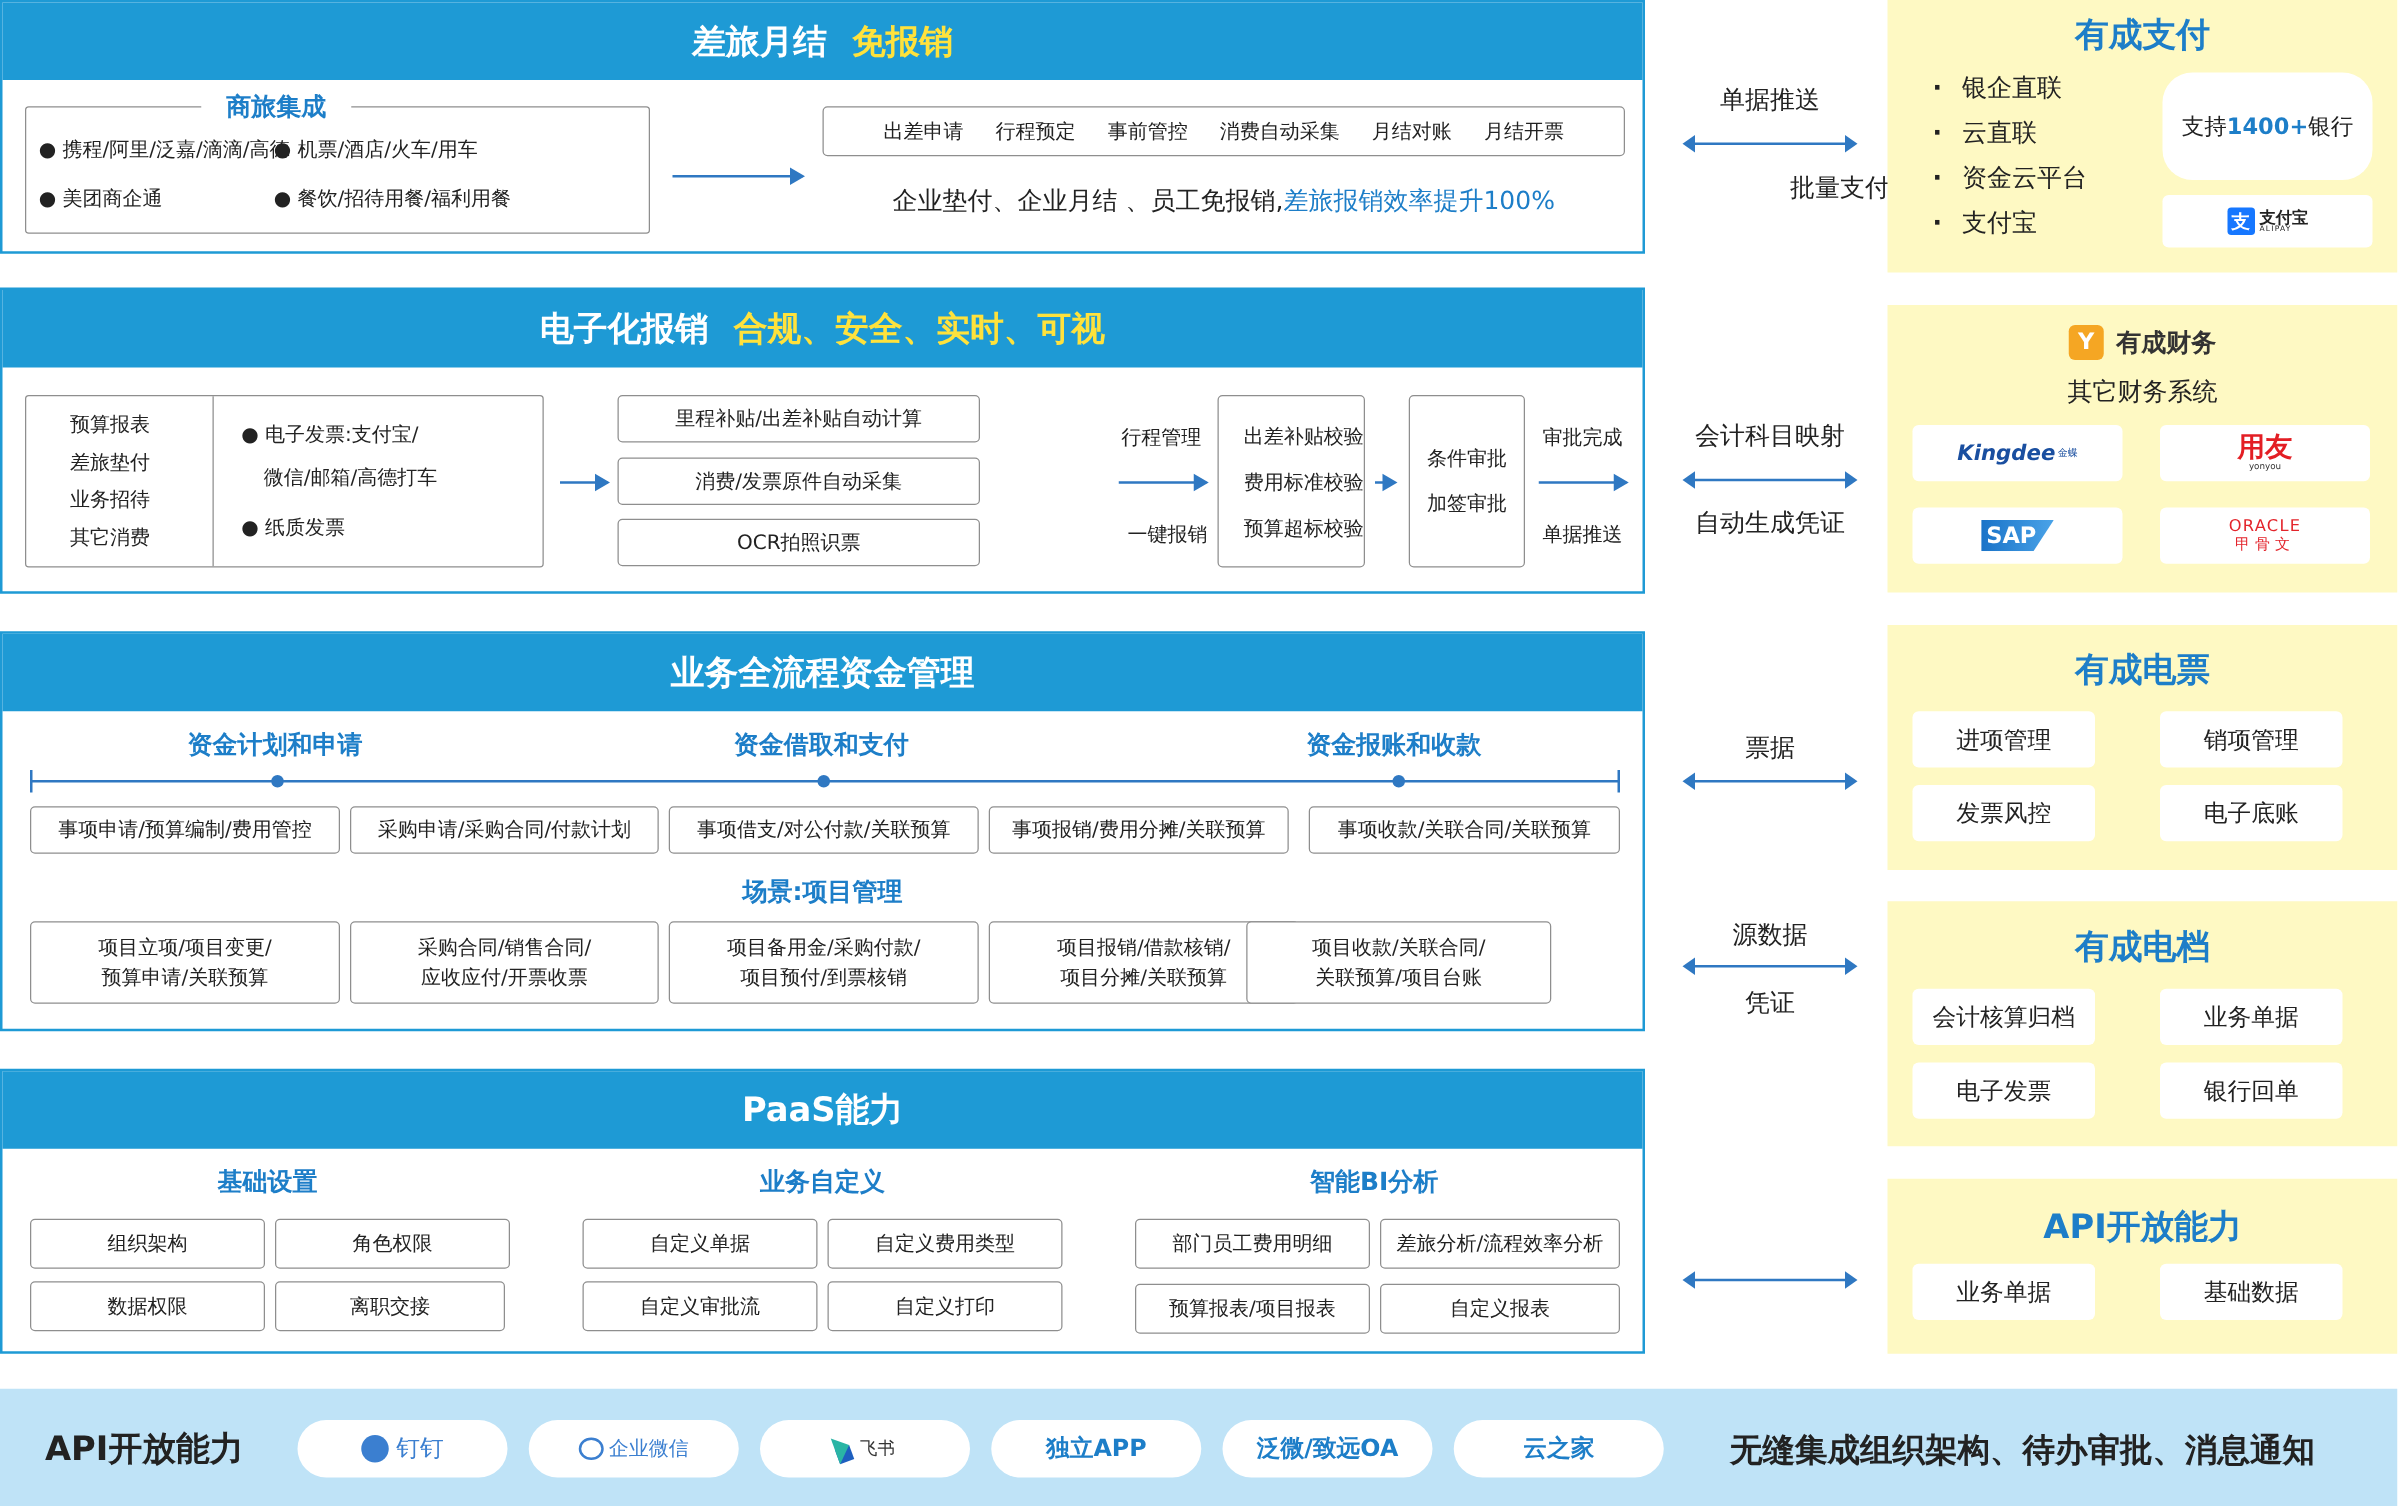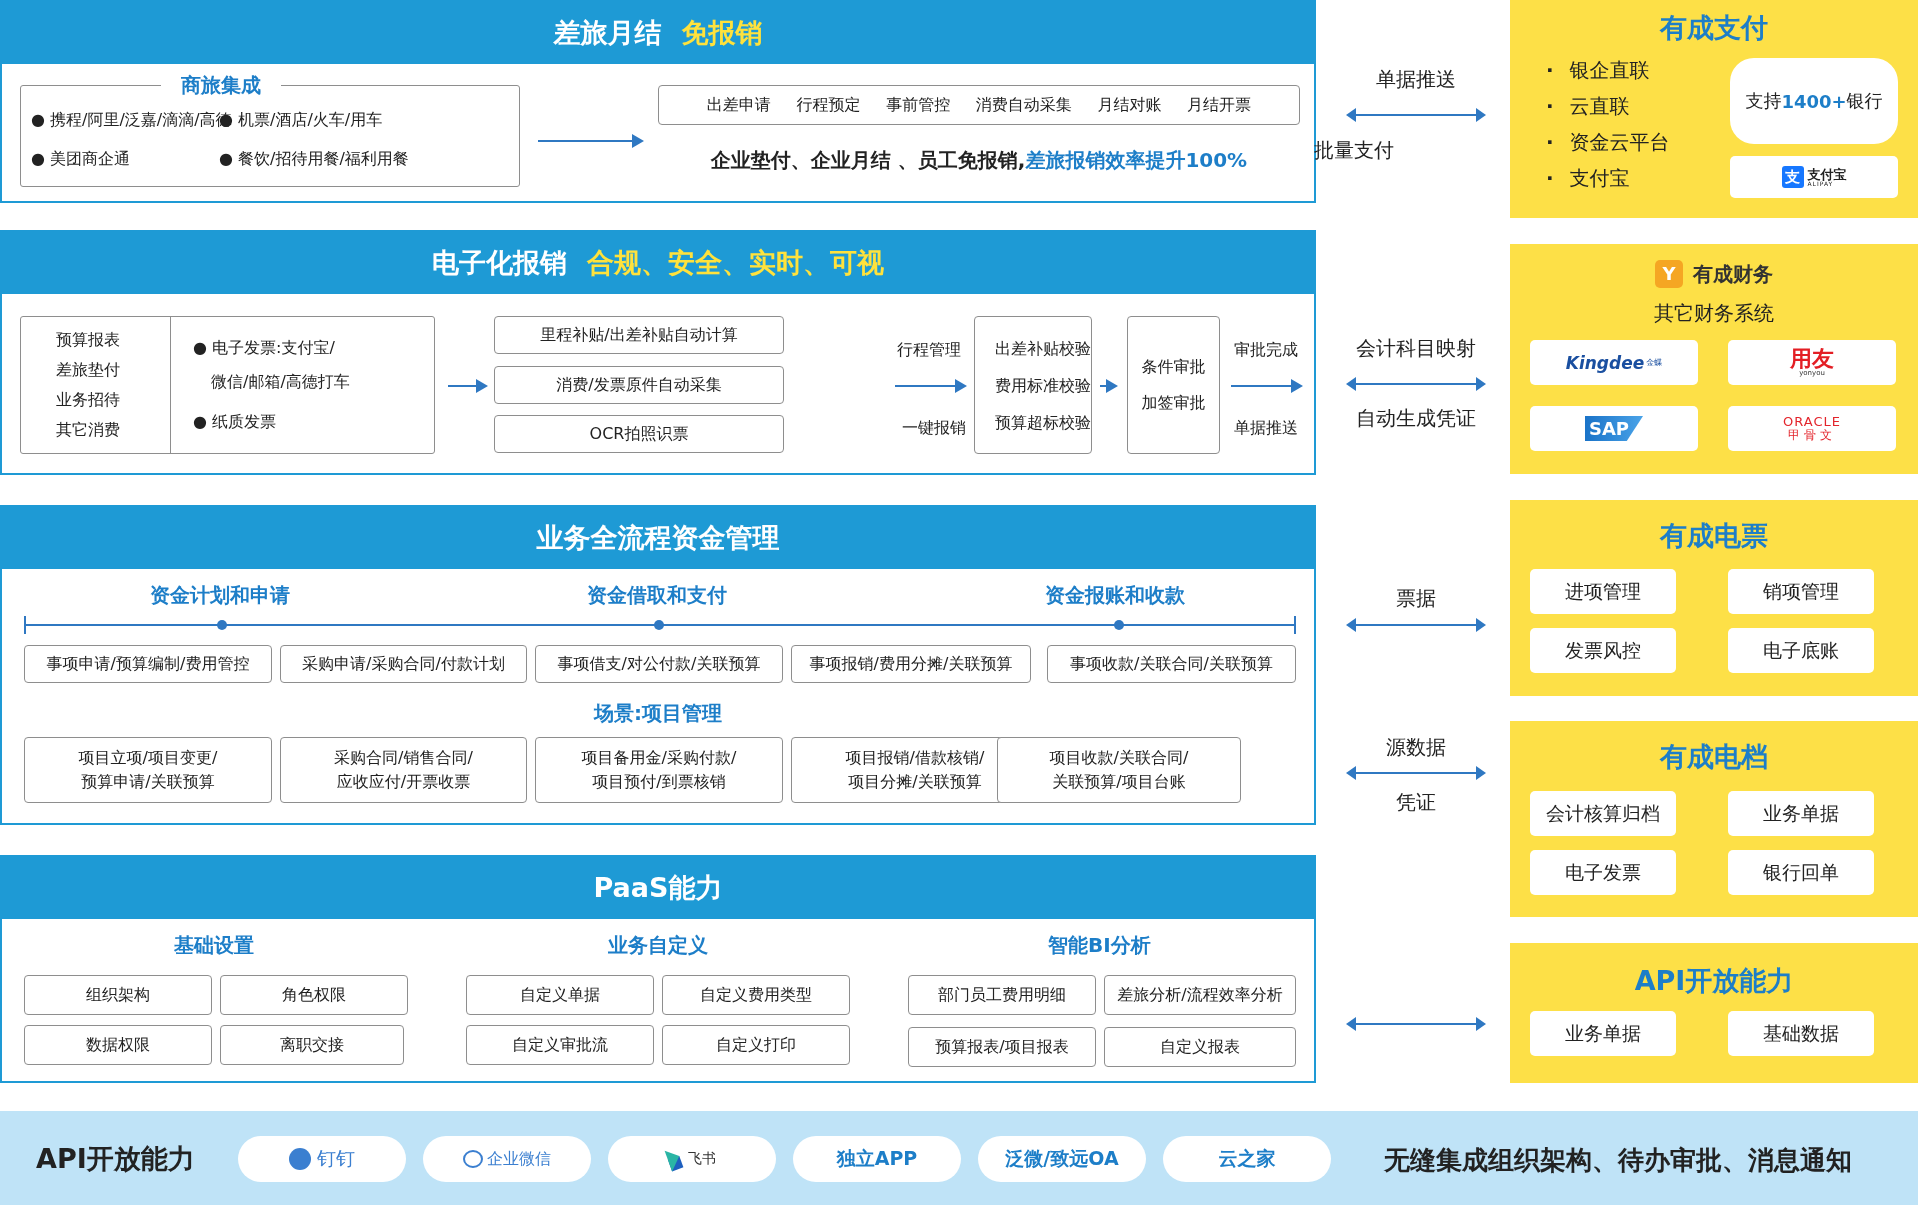--- a/index.html
+++ b/index.html
@@ -28,21 +28,21 @@
   .arrow-lr { position: absolute; height: 2px; background: #2f78c2; }
   .arrow-lr::before {
     content: ""; position: absolute; left: -2px; top: -6px;
     border-right: 10px solid #2f78c2; border-top: 7px solid transparent; border-bottom: 7px solid transparent;
   }
   .arrow-lr::after {
     content: ""; position: absolute; right: -2px; top: -6px;
     border-left: 10px solid #2f78c2; border-top: 7px solid transparent; border-bottom: 7px solid transparent;
   }
   .mid-label { position: absolute; font-size: 20px; color: #222; text-align: center; width: 200px; }
-  .rpanel { position: absolute; background: #fde047; }
+  .rpanel { position: absolute; background: #fef9c3; }
   .rtitle { position: absolute; left: 0; right: 0; text-align: center; color: #1d7ec8; font-weight: bold; font-size: 27px; }
   .wbox {
     position: absolute; background: #fff; border-radius: 5px; display: flex; align-items: center;
     justify-content: center; font-size: 19px; color: #222;
   }
   .bullet-list { position: absolute; font-size: 20px; color: #222; }
   .bullet-list div { height: 36px; line-height: 36px; }
   .bullet-list div::before { content: "·"; font-weight: bold; margin-right: 16px; }
   .pill {
     position: absolute; top: 1136px; height: 46px; width: 168px; background: #fff; border-radius: 24px;
@@ -67,21 +67,21 @@
   </div>
   <div class="arrow-r" style="left:536px;top:138px;width:104px;"></div>
   <div class="box" style="left:656px;top:83px;width:642px;height:40px;justify-content:space-around;padding:0 35px;">
     <span>出差申请</span>
     <span>行程预定</span>
     <span>事前管控</span>
     <span>消费自动采集</span>
     <span>月结对账</span>
     <span>月结开票</span>
   </div>
-  <div class="abs" style="left:656px;top:145px;width:642px;text-align:center;font-size:20px;font-weight:bold;">
+  <div class="abs" style="left:656px;top:145px;width:642px;text-align:center;font-size:20px;font-weight:normal;">
     <span>企业垫付、企业月结 、员工免报销,</span><span style="color:#1d7ec8;">差旅报销效率提升100%</span>
   </div>
 </div>
 
 <div class="panel" style="left:0;top:230px;width:1316px;height:245px;">
   <div class="panel-head" style="height:62px;">
     <span>电子化报销</span>
     <span class="hl">合规、安全、实时、可视</span>
   </div>
   <div class="abs" style="left:18px;top:84px;width:415px;height:138px;border:1px solid #8e8e8e;border-radius:3px;">
@@ -181,21 +181,21 @@
 
   <div class="abs blue-title" style="left:1046px;top:75px;font-size:20px;">智能BI分析</div>
   <div class="box" style="left:906px;top:118px;width:188px;height:40px;">部门员工费用明细</div>
   <div class="box" style="left:1102px;top:118px;width:192px;height:40px;">差旅分析/流程效率分析</div>
   <div class="box" style="left:906px;top:170px;width:188px;height:40px;">预算报表/项目报表</div>
   <div class="box" style="left:1102px;top:170px;width:192px;height:40px;">自定义报表</div>
 </div>
 
 <div class="mid-label" style="left:1316px;top:66px;">单据推送</div>
 <div class="arrow-lr" style="left:1348px;top:114px;width:136px;"></div>
-<div class="mid-label" style="left:1254px;top:137px;">批量支付</div>
+<div class="mid-label" style="left:1372px;top:137px;">批量支付</div>
 
 <div class="mid-label" style="left:1316px;top:335px;">会计科目映射</div>
 <div class="arrow-lr" style="left:1348px;top:383px;width:136px;"></div>
 <div class="mid-label" style="left:1316px;top:405px;">自动生成凭证</div>
 
 <div class="mid-label" style="left:1316px;top:585px;">票据</div>
 <div class="arrow-lr" style="left:1348px;top:624px;width:136px;"></div>
 
 <div class="mid-label" style="left:1316px;top:734px;">源数据</div>
 <div class="arrow-lr" style="left:1348px;top:772px;width:136px;"></div>

